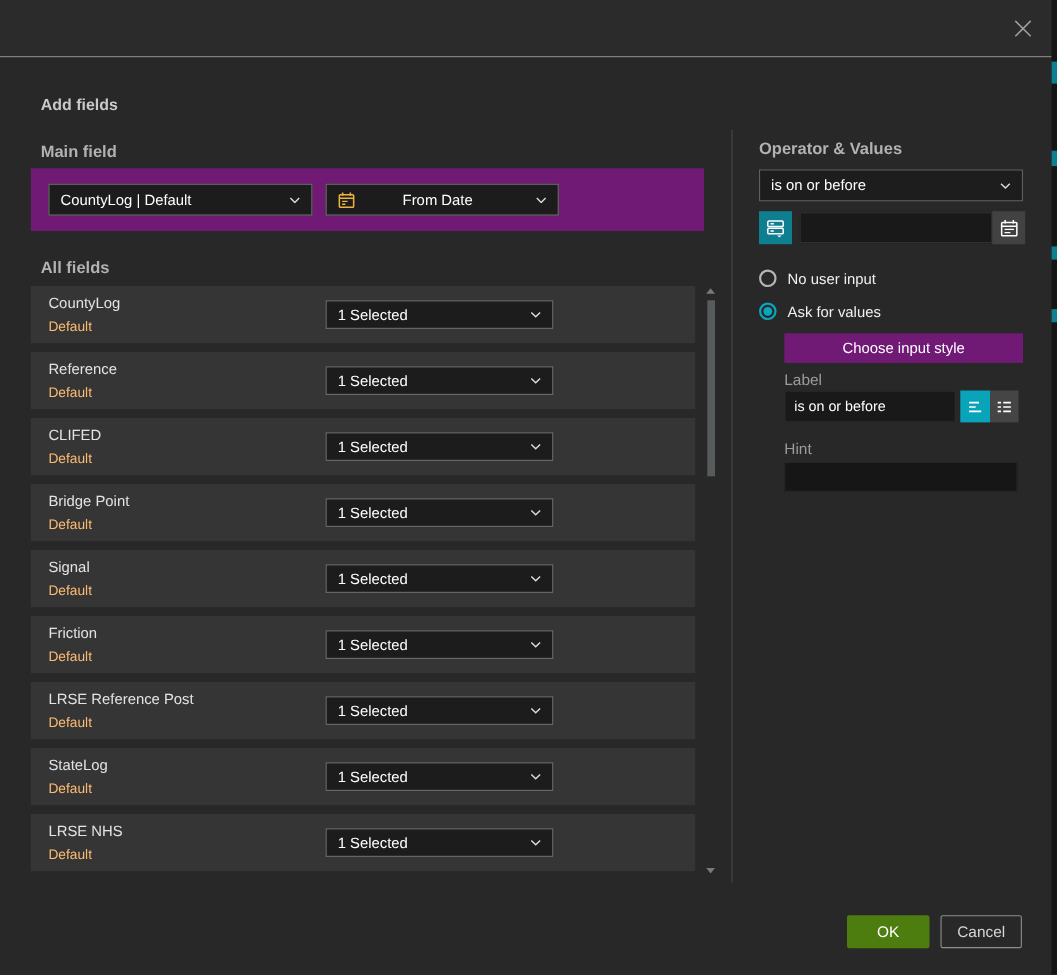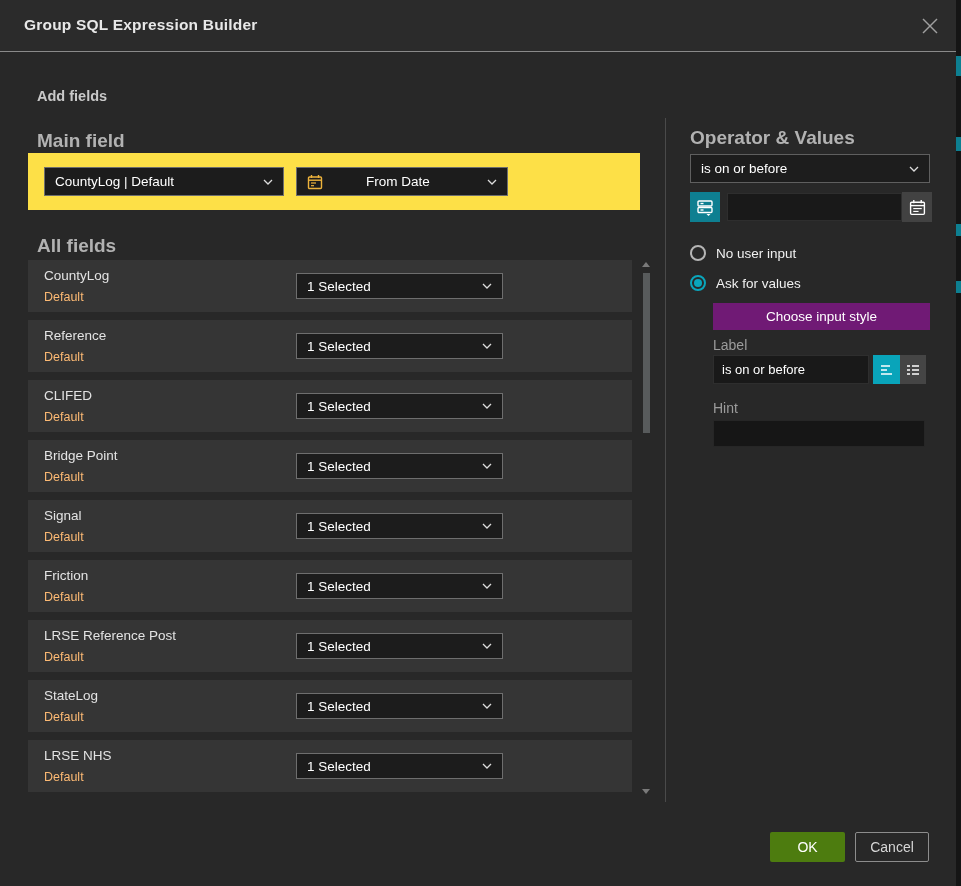--- a/index.html
+++ b/index.html
@@ -22,34 +22,34 @@
   }
   .close-btn { position:absolute; right:14px; top:14px; width:24px; height:24px; cursor:pointer;
     display:flex; align-items:center; justify-content:center; }
 
   
   .edge-strip { right:0; top:0; width:5px; height:886px; background:#151515; }
   .edge-teal { position:absolute; right:0; width:5px; background:#0d7f91; }
 
   
   .h-add { left:37px; top:88px; font-size:14.5px; font-weight:bold; color:#c9c9c9; }
-  .h-sub { font-size:19px; font-weight:bold; color:#b2b2b2; }
+  .h-sub { font-size:15px; font-weight:bold; color:#b2b2b2; }
 
   
   .dd {
     background:#1c1c1c; border:1px solid #6e6e6e;
     display:flex; align-items:center;
     font-size:13.5px; color:#ffffff; padding:0 10px; cursor:pointer;
   }
   .dd .dd-text { flex:1; white-space:nowrap; overflow:hidden; }
   .dd svg.chev { flex:none; margin-left:6px; }
   .dd-dark { background:#1d1d1d; border:1px solid #5f5f5f; }
 
   
-  .band { left:28px; top:153px; width:612px; height:57px; background:#fde047; }
+  .band { left:28px; top:153px; width:612px; height:57px; background:#701a75; }
 
   
   .rowband { left:28px; width:604px; height:52px; background:#353535; }
   .row-name { position:absolute; left:16px; top:8px; font-size:13.5px; color:#e3e3e3; }
   .row-sub  { position:absolute; left:16px; bottom:8px; font-size:12.5px; color:#fdba74; }
   .row-dd   { position:absolute; left:268px; top:13px; width:207px; height:26px; }
 
   
   .sb-track { left:642px; top:262px; width:9px; height:532px; }
   .sb-thumb { position:absolute; left:1px; top:11px; width:7px; height:160px; background:#585b5c; cursor:pointer; }
@@ -94,21 +94,20 @@
   .cancel-btn {
     left:855px; top:832px; width:74px; height:30px; background:transparent; color:#d6d6d6;
     font-size:14px; border:1px solid #8d8d8d; border-radius:2px; cursor:pointer;
     display:flex; align-items:center; justify-content:center; font-family:"Liberation Sans", sans-serif;
   }
 </style>
 </head>
 <body>
 
 <div class="abs titlebar">
-  <div class="title">Group SQL Expression Builder</div>
   <div class="close-btn">
     <svg width="18" height="18" viewBox="0 0 18 18">
       <line x1="2" y1="2" x2="16" y2="16" stroke="#9f9f9f" stroke-width="1.4"></line>
       <line x1="16" y1="2" x2="2" y2="16" stroke="#9f9f9f" stroke-width="1.4"></line>
     </svg>
   </div>
 </div>
 
 <div class="abs edge-strip">
   <div class="edge-teal" style="top:56px;height:20px;"></div>

